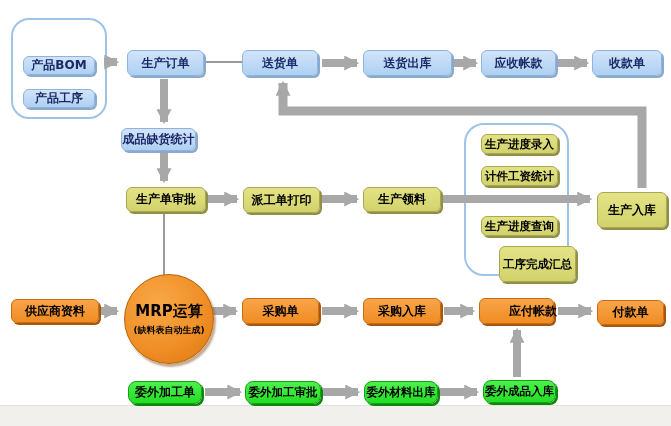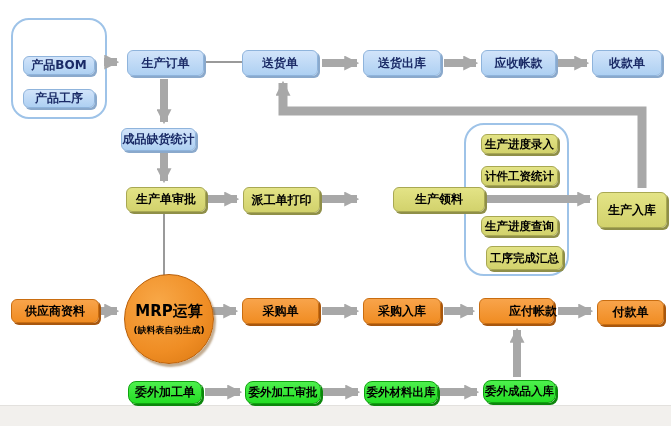--- a/index.html
+++ b/index.html
@@ -122,34 +122,34 @@
       <line x1="205" y1="62" x2="243" y2="62"></line>
       <line x1="164" y1="213" x2="164" y2="275"></line>
     </g>
   </svg>
 
   <div class="node blue" style="left:23px;top:56px;width:72px;height:19px;">产品BOM</div>
   <div class="node blue" style="left:23px;top:89px;width:72px;height:19px;">产品工序</div>
 
   <div class="node blue" style="left:127px;top:50px;width:77px;height:26px;">生产订单</div>
   <div class="node blue" style="left:242px;top:50px;width:76px;height:26px;">送货单</div>
-  <div class="node blue" style="left:363px;top:50px;width:78px;height:26px;">送货出库</div>
+  <div class="node blue" style="left:363px;top:50px;width:89px;height:26px;">送货出库</div>
   <div class="node blue" style="left:481px;top:50px;width:75px;height:26px;">应收帐款</div>
   <div class="node blue" style="left:592px;top:50px;width:70px;height:26px;">收款单</div>
 
   <div class="node blue" style="left:121px;top:128px;width:75px;height:23px;">成品缺货统计</div>
   <div class="node yellow" style="left:126px;top:187px;width:80px;height:25px;">生产单审批</div>
   <div class="node yellow" style="left:243px;top:187px;width:77px;height:26px;">派工单打印</div>
-  <div class="node yellow" style="left:363px;top:187px;width:92px;height:25px;margin-left:30px;">生产领料</div>
+  <div class="node yellow" style="left:363px;top:187px;width:78px;height:25px;">生产领料</div>
   <div class="node yellow" style="left:597px;top:192px;width:70px;height:36px;">生产入库</div>
 
   <div class="node yellow small" style="left:481px;top:134px;width:77px;height:20px;">生产进度录入</div>
   <div class="node yellow small" style="left:481px;top:166px;width:77px;height:20px;">计件工资统计</div>
   <div class="node yellow small" style="left:481px;top:216px;width:77px;height:20px;">生产进度查询</div>
-  <div class="node yellow small" style="left:486px;top:246px;width:77px;height:24px;">工序完成汇总</div>
+  <div class="node yellow small" style="left:499px;top:246px;width:77px;height:36px;">工序完成汇总</div>
 
   <div class="node orange" style="left:11px;top:299px;width:88px;height:24px;">供应商资料</div>
   <div id="mrp-circle">
     <div class="mrp-title">MRP运算</div>
     <div class="mrp-sub">(缺料表自动生成)</div>
   </div>
   <div class="node orange" style="left:242px;top:298px;width:77px;height:26px;">采购单</div>
   <div class="node orange" style="left:363px;top:298px;width:78px;height:26px;">采购入库</div>
   <div class="node orange" style="left:479px;top:298px;width:75px;height:26px;padding-left:33px;">应付帐款</div>
   <div class="node orange" style="left:597px;top:300px;width:67px;height:25px;">付款单</div>

